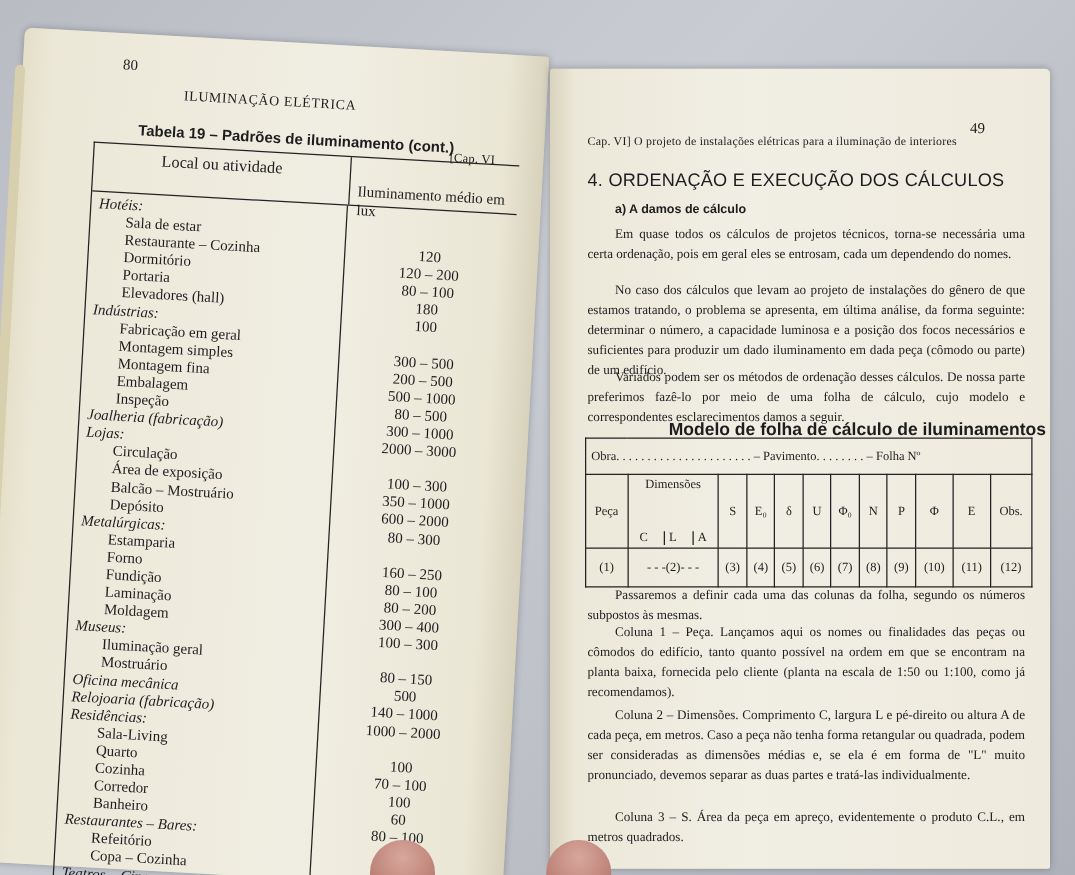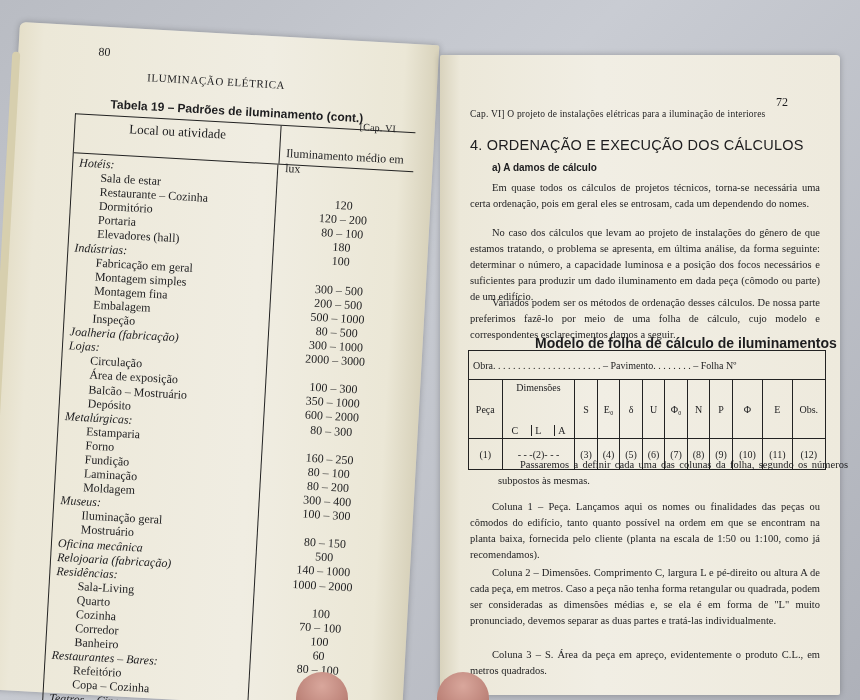--- a/index.html
+++ b/index.html
@@ -143,21 +143,21 @@
           <div class="val">80 – 100</div>
           <div class="val"></div>
           <div class="val">100</div>
         </div>
     </div>
   </div>
 </div>
 
 <div class="page" id="right-page">
   <div class="running" id="run-right">Cap. VI]  O projeto de instalações elétricas para a iluminação de interiores</div>
-  <div class="pg-num" id="pn-right">72</div>
+  <div class="pg-num" id="pn-right">49</div>
   <div id="sec-title">4. ORDENAÇÃO E EXECUÇÃO DOS CÁLCULOS</div>
   <div id="sub-title">a)  A damos de cálculo</div>
   <p class="para" style="top:125px;">Em quase todos os cálculos de projetos técnicos, torna-se necessária uma certa ordenação, pois em geral eles se entrosam, cada um dependendo do nomes.</p>
   <p class="para" style="top:170px;">No caso dos cálculos que levam ao projeto de instalações do gênero de que estamos tratando, o problema se apresenta, em última análise, da forma seguinte: determinar o número, a capacidade luminosa e a posição dos focos necessários e suficientes para produzir um dado iluminamento em dada peça (cômodo ou parte) de um edifício.</p>
   <p class="para" style="top:240px;font-family:Liberation Serif, serif;">Variados podem ser os métodos de ordenação desses cálculos. De nossa parte preferimos fazê-lo por meio de uma folha de cálculo, cujo modelo e correspondentes esclarecimentos damos a seguir.</p>
   <div id="model-title">Modelo de folha de cálculo de iluminamentos</div>
   <table id="calc">
     <tbody>
         <tr class="obra">
           <td colspan="12">Obra. . . . . . . . . . . . . . . . . . . . . . – Pavimento. . . . . . . . – Folha Nº</td>
@@ -194,20 +194,20 @@
           <td>(6)</td>
           <td>(7)</td>
           <td>(8)</td>
           <td>(9)</td>
           <td>(10)</td>
           <td>(11)</td>
           <td>(12)</td>
         </tr>
   </tbody>
     </table>
-  <p class="para" style="top:402px;margin-left:28px;">Passaremos a definir cada uma das colunas da folha, segundo os números subpostos às mesmas.</p>
+  <p class="para" style="top:414px;">Passaremos a definir cada uma das colunas da folha, segundo os números subpostos às mesmas.</p>
   <p class="para" style="top:444px;">Coluna 1 – Peça. Lançamos aqui os nomes ou finalidades das peças ou cômodos do edifício, tanto quanto possível na ordem em que se encontram na planta baixa, fornecida pelo cliente (planta na escala de 1:50 ou 1:100, como já recomendamos).</p>
   <p class="para" style="top:510px;">Coluna 2 – Dimensões. Comprimento C, largura L e pé-direito ou altura A de cada peça, em metros. Caso a peça não tenha forma retangular ou quadrada, podem ser consideradas as dimensões médias e, se ela é em forma de "L" muito pronunciado, devemos separar as duas partes e tratá-las individualmente.</p>
   <p class="para" style="top:592px;font-family:Liberation Serif, serif;">Coluna 3 – S. Área da peça em apreço, evidentemente o produto C.L., em metros quadrados.</p>
 </div>
 
 <div class="thumb" style="left:296px;top:672px;"></div>
 <div class="thumb" style="left:437px;top:672px;"></div>
 
 </body></html>

